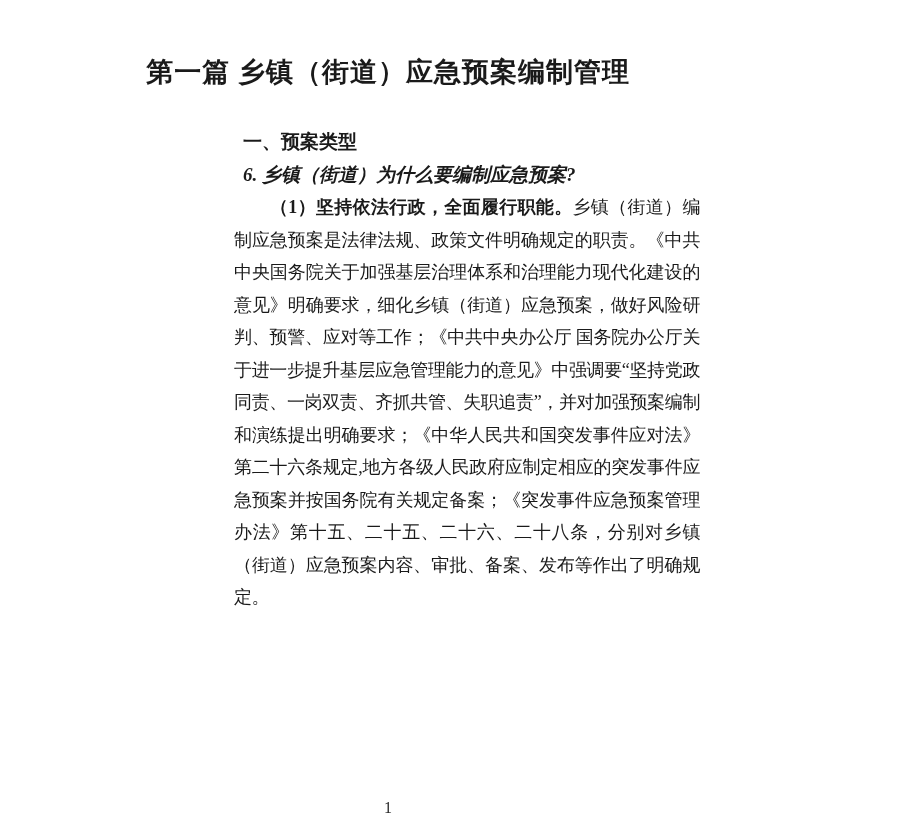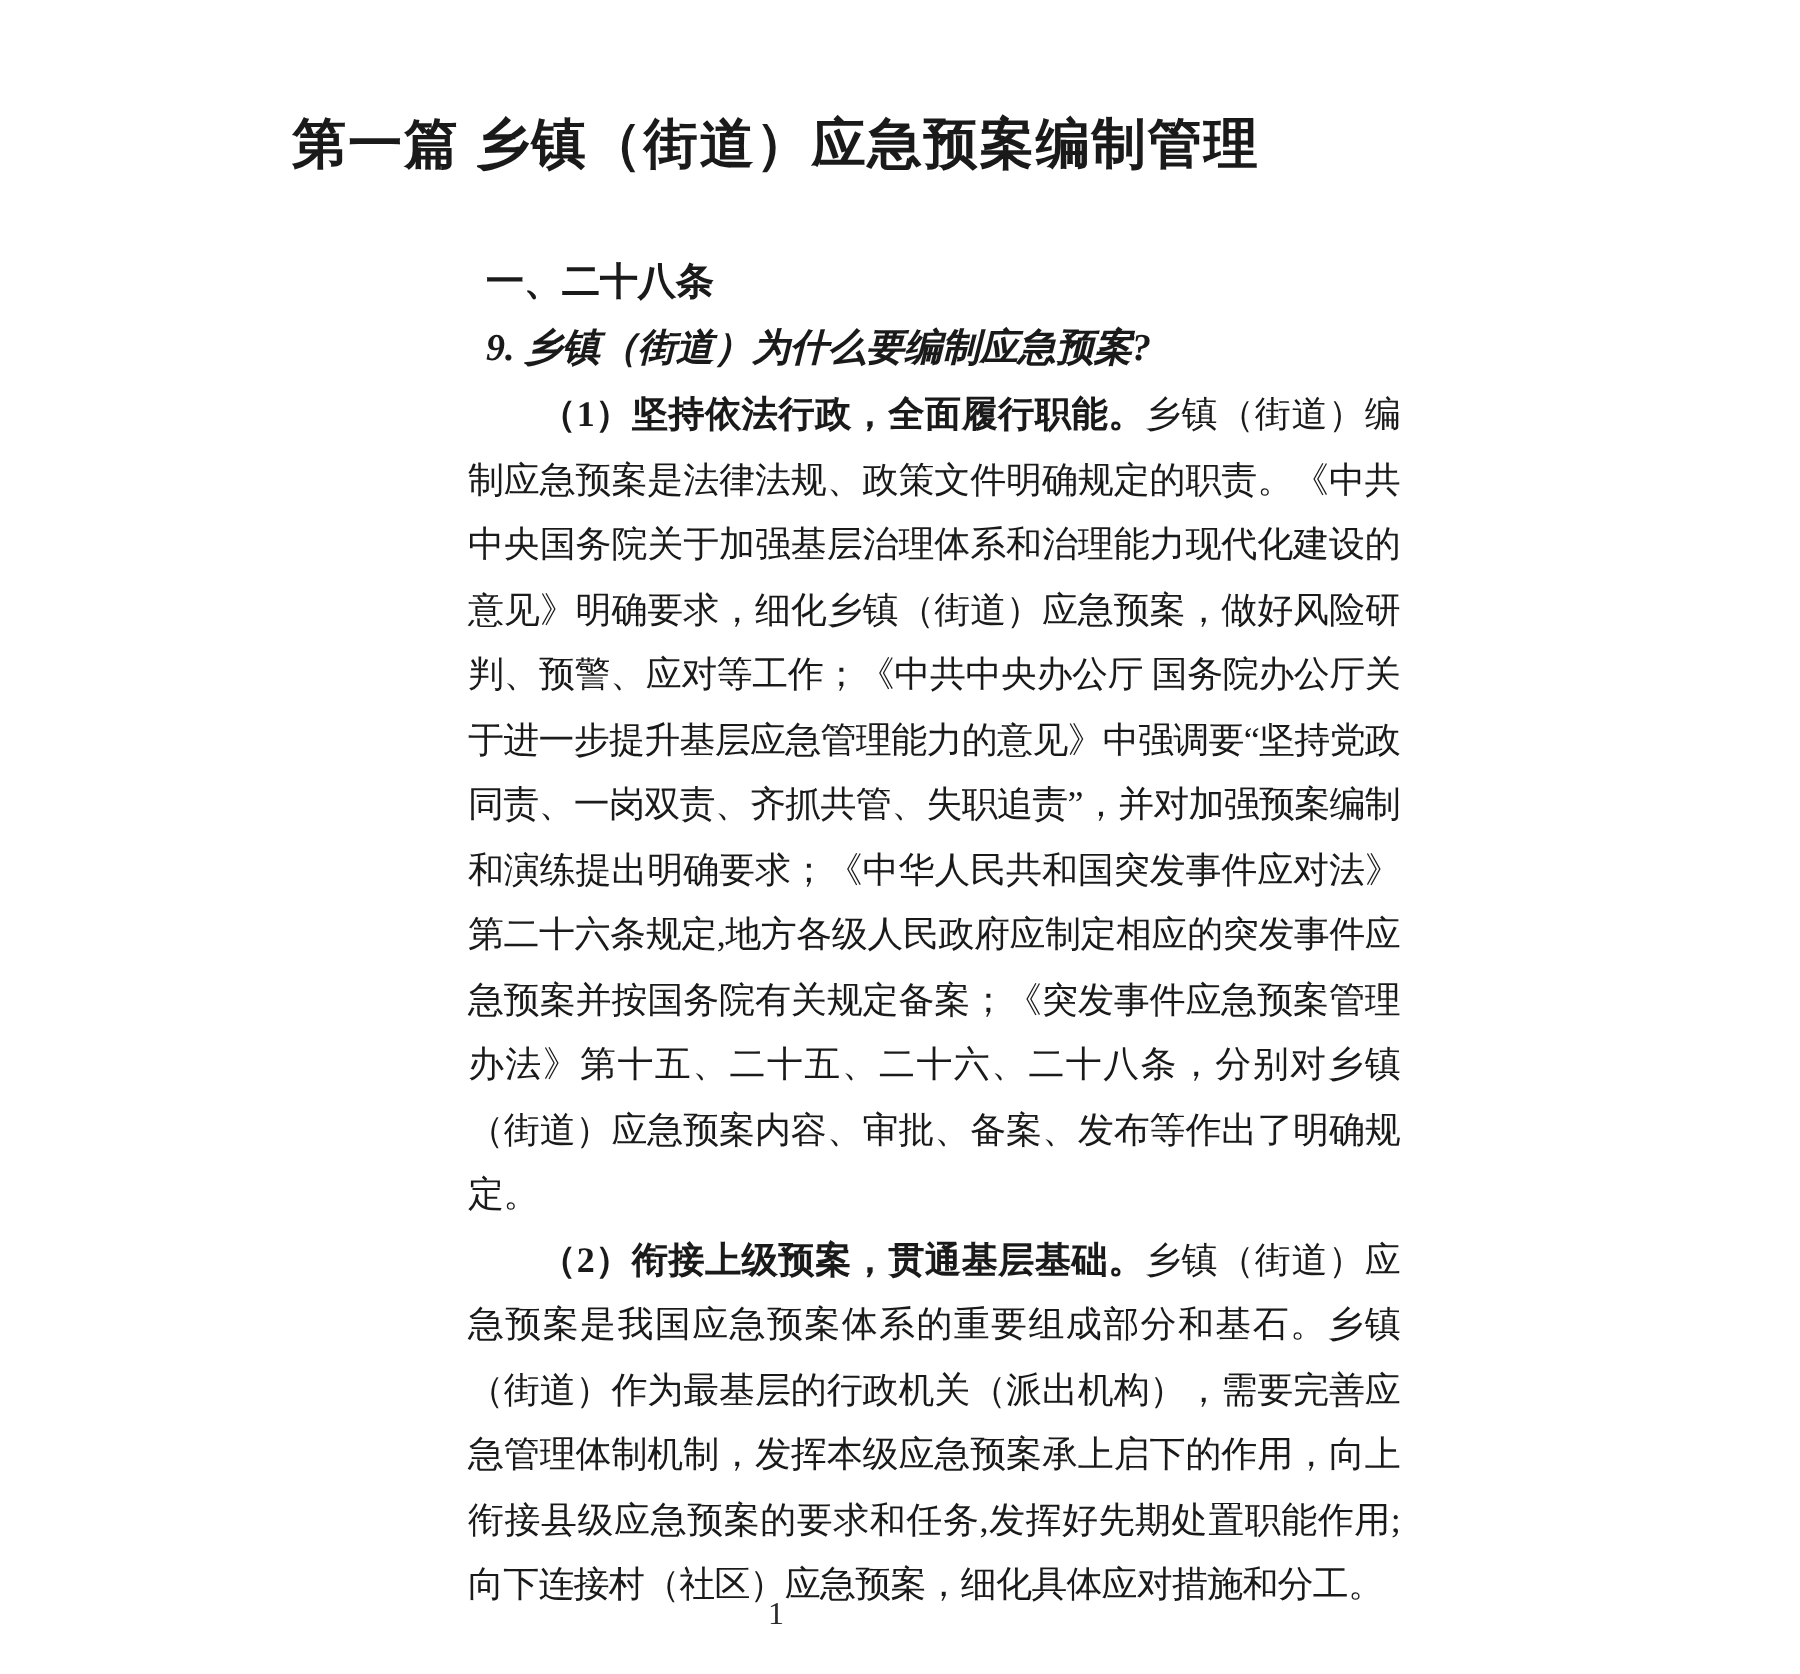--- a/index.html
+++ b/index.html
@@ -78,25 +78,24 @@
 </style>
 </head>
 <body>
 
 <div class="page">
 
   <h1 class="doc-title">第一篇 乡镇（街道）应急预案编制管理</h1>
 
   <div class="content">
 
-    <div class="section-heading">一、二十八条</div>
+    <div class="section-heading">一、预案类型</div>
 
-    <div class="question-heading">9. 乡镇（街道）为什么要编制应急预案?</div>
+    <div class="question-heading">6. 乡镇（街道）为什么要编制应急预案?</div>
 
     <p class="para"><span class="lead">（1）坚持依法行政，全面履行职能。</span><span>乡镇（街道）编制应急预案是法律法规、政策文件明确规定的职责。《中共中央国务院关于加强基层治理体系和治理能力现代化建设的意见》明确要求，细化乡镇（街道）应急预案，做好风险研判、预警、应对等工作；《中共中央办公厅 国务院办公厅关于进一步提升基层应急管理能力的意见》中强调要“坚持党政同责、一岗双责、齐抓共管、失职追责”，并对加强预案编制和演练提出明确要求；《中华人民共和国突发事件应对法》第二十六条规定,地方各级人民政府应制定相应的突发事件应急预案并按国务院有关规定备案；《突发事件应急预案管理办法》第十五、二十五、二十六、二十八条，分别对乡镇（街道）应急预案内容、审批、备案、发布等作出了明确规定。</span></p>
 
-    <p class="para"><span class="lead">（2）衔接上级预案，贯通基层基础。</span><span>乡镇（街道）应急预案是我国应急预案体系的重要组成部分和基石。乡镇（街道）作为最基层的行政机关（派出机构），需要完善应急管理体制机制，发挥本级应急预案承上启下的作用，向上衔接县级应急预案的要求和任务,发挥好先期处置职能作用;向下连接村（社区）应急预案，细化具体应对措施和分工。</span></p>
 
   </div>
 
   <div class="page-number">1</div>
 
 </div>
 
 </body></html>

